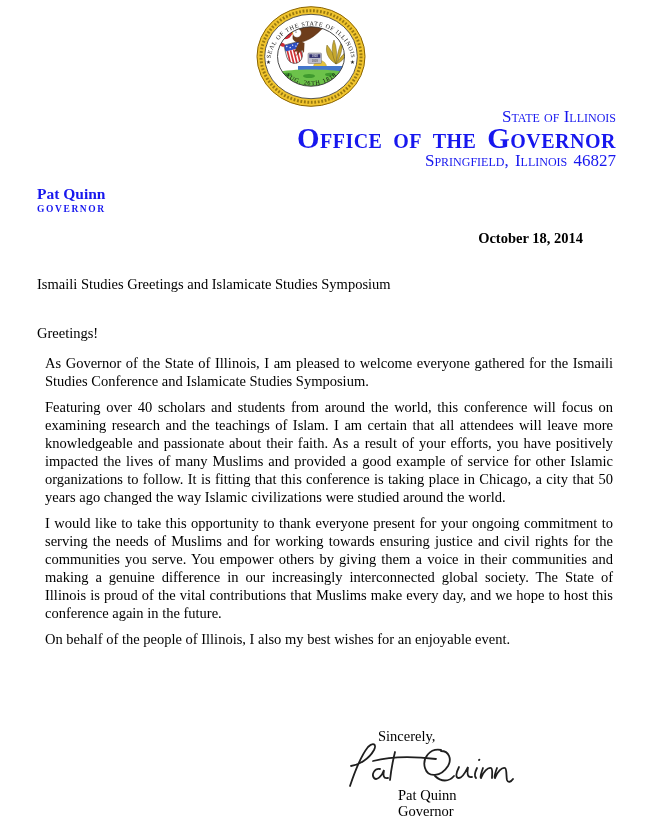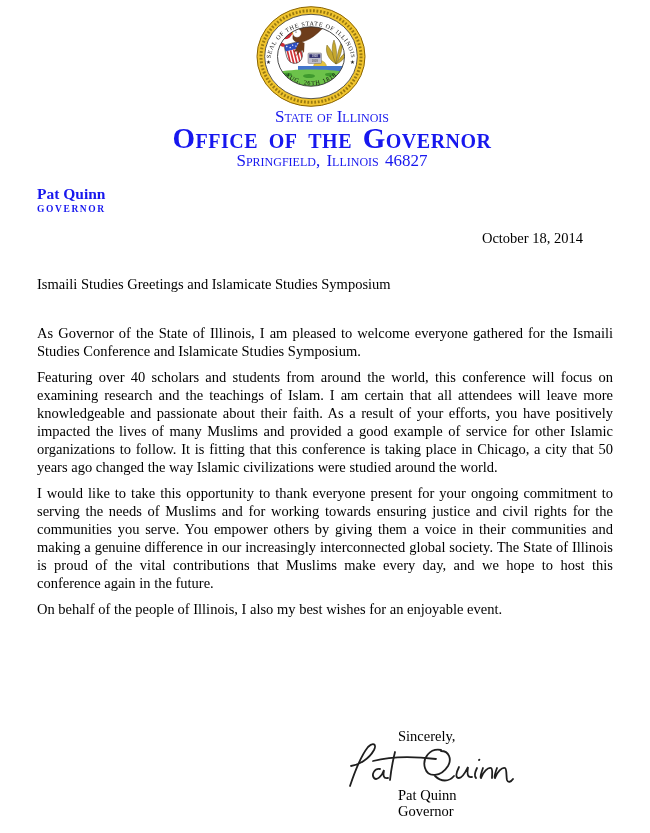--- a/index.html
+++ b/index.html
@@ -2,35 +2,35 @@
 <html><head>
 <meta charset="utf-8">
 <style>
   html,body { margin:0; padding:0; background:#ffffff; }
   .page {
     position:relative; width:650px; height:833px; background:#ffffff;
     font-family:"Liberation Serif", serif; color:#000; overflow:hidden;
   }
   
   .seal-wrap { position:absolute; left:256px; top:6px; width:110px; height:101px; }
-  .letterhead { position:absolute; top:107px; left:12px; width:616px; text-align:center; color:#1717ee;padding-left:12px; }
+  .letterhead { position:absolute; top:107px; left:0; width:616px; text-align:right; color:#1717ee; }
   .state-line { font-variant:small-caps; font-size:17px; line-height:19px; }
   .office-line { font-variant:small-caps; font-weight:bold; font-size:29px; line-height:25px; letter-spacing:0.5px; word-spacing:3px; }
   .city-line { font-variant:small-caps; font-size:17px; line-height:19px; word-spacing:2px; }
   .sender { position:absolute; left:37px; top:185px; color:#1717ee; }
   .sender-name { font-weight:bold; font-size:15.5px; line-height:18px; }
   .sender-title { font-weight:bold; font-size:9.5px; letter-spacing:1.6px; line-height:12px; }
   
-  .date-row { position:absolute; left:37px; top:229px; width:546px; text-align:right; font-size:14.5px; line-height:18px; }
+  .date-row { position:absolute; left:37px; top:229px; width:546px; text-align:right; font-size:14.5px; line-height:18px;font-weight:bold; }
   .recipient { position:absolute; left:37px; top:275px; font-size:14.5px; line-height:18px; }
   .letter-body { position:absolute; left:37px; top:324px; width:576px; font-size:14.5px; line-height:18px; text-align:justify; }
   .letter-body .greeting { margin:0 0 12px 0; text-align:left; }
-  .letter-body p { margin:0 0 8px 0; }
+  .letter-body p { margin:0 0 8px 8px; }
   
-  .valediction { position:absolute; left:398px; top:727px; font-size:14.5px; line-height:18px; }
+  .valediction { position:absolute; left:378px; top:727px; font-size:14.5px; line-height:18px; }
   .signature-wrap { position:absolute; left:340px; top:739px; width:178px; height:54px; }
   .signer-name { position:absolute; left:398px; top:787px; font-size:14.5px; line-height:16px; }
   .signer-title { position:absolute; left:398px; top:803px; font-size:14.5px; line-height:16px; }
   svg text { font-family:"Liberation Serif", serif; }
 </style>
 </head>
 <body>
 
 <div class="page">
 
@@ -120,20 +120,21 @@
 
   <div class="sender">
     <div class="sender-name">Pat Quinn</div>
     <div class="sender-title">GOVERNOR</div>
   </div>
 
   <div class="date-row">October 18, 2014</div>
   <div class="recipient">Ismaili Studies Greetings and Islamicate Studies Symposium</div>
 
   <div class="letter-body">
+    <p class="greeting">Greetings!</p>
     <div>
         <p>As Governor of the State of Illinois, I am pleased to welcome everyone gathered for the Ismaili Studies Conference and Islamicate Studies Symposium.</p>
         <p>Featuring over 40 scholars and students from around the world, this conference will focus on examining research and the teachings of Islam. I am certain that all attendees will leave more knowledgeable and passionate about their faith. As a result of your efforts, you have positively impacted the lives of many Muslims and provided a good example of service for other Islamic organizations to follow. It is fitting that this conference is taking place in Chicago, a city that 50 years ago changed the way Islamic civilizations were studied around the world.</p>
         <p>I would like to take this opportunity to thank everyone present for your ongoing commitment to serving the needs of Muslims and for working towards ensuring justice and civil rights for the communities you serve. You empower others by giving them a voice in their communities and making a genuine difference in our increasingly interconnected global society. The State of Illinois is proud of the vital contributions that Muslims make every day, and we hope to host this conference again in the future.</p>
         <p>On behalf of the people of Illinois,  I also my best wishes for an enjoyable event.</p>
       </div>
   </div>
 
   <div class="valediction">Sincerely,</div>
 

